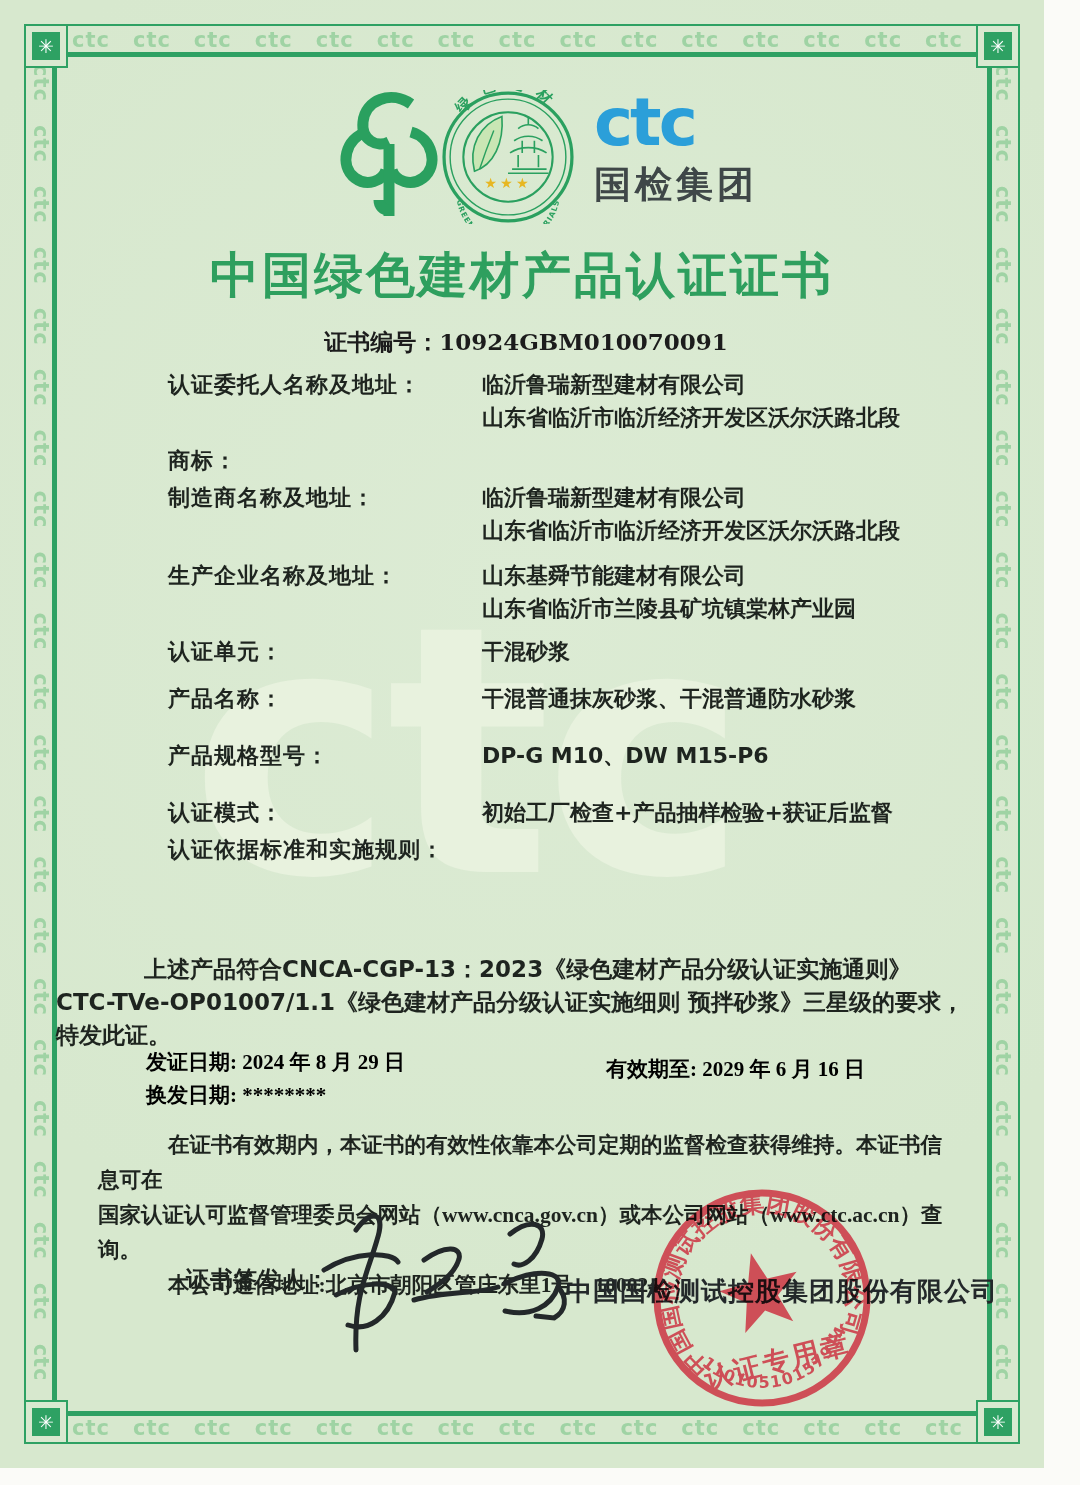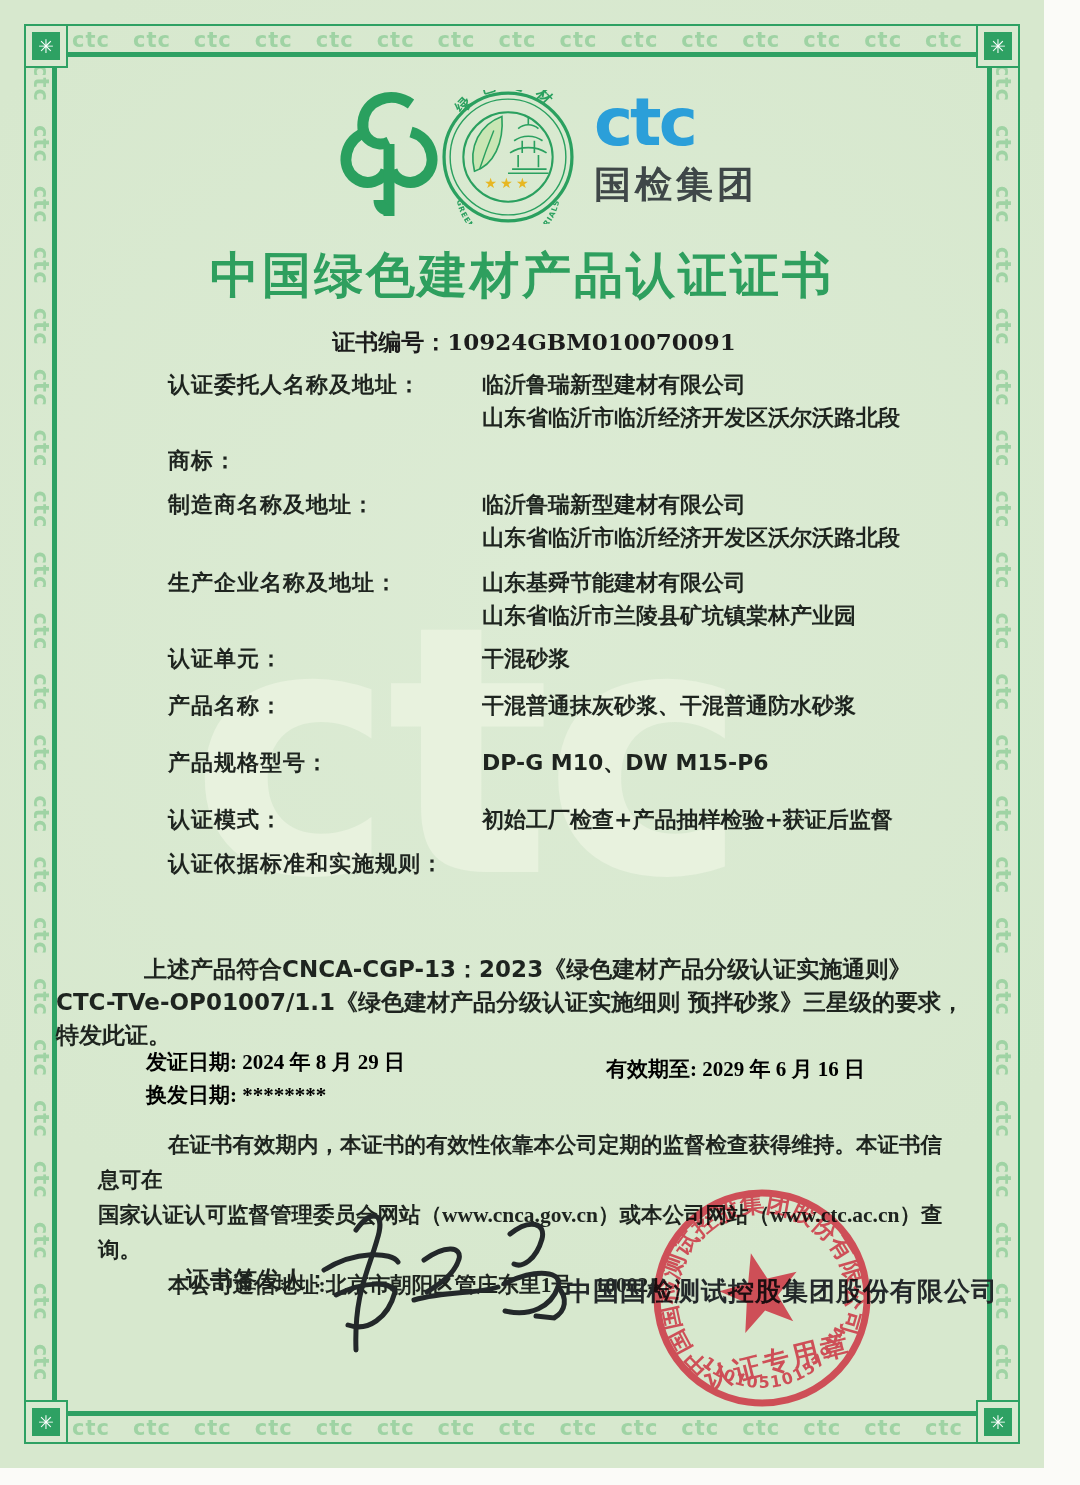--- a/index.html
+++ b/index.html
@@ -37,33 +37,33 @@
   .logo-gp{position:absolute;left:333px;top:88px;}
   .logo-badge{position:absolute;left:441px;top:90px;}
   .logo-ctc{position:absolute;left:594px;top:92px;width:170px;text-align:left;}
   .ctc-word{font-family:"DejaVu Sans",sans-serif;font-weight:900;font-size:66px;
             line-height:62px;color:#2b9fd9;letter-spacing:-3px;}
   .ctc-sub{font-family:"DejaVu Sans",sans-serif;font-weight:900;font-size:37px;
            color:#3f4748;letter-spacing:4px;margin-top:6px;}
   .title{position:absolute;left:0;top:243px;width:1044px;text-align:center;
          color:#2e9f5e;font-size:49px;font-weight:900;letter-spacing:3px;
          font-family:"Liberation Serif",serif;}
-  .certno{position:absolute;left:12px;top:327px;width:1044px;text-align:center;
+  .certno{position:absolute;left:4px;top:327px;width:1044px;text-align:center;
           color:#1c1c1c;font-size:23px;font-weight:bold;
           font-family:"DejaVu Serif",serif;}
   
   .fields{position:absolute;left:168px;top:368px;width:780px;color:#1e241f;}
   .row{display:flex;align-items:flex-start;gap:16px;}
   .lbl{width:282px;flex:none;font-size:22px;font-weight:bold;line-height:33px;
        letter-spacing:1px;}
   .val{flex:1;font-size:22px;font-weight:bold;line-height:33px;
        font-family:"DejaVu Sans",sans-serif;}
   .val .vline{min-height:33px;padding-left:16px;}
   .mt16{margin-top:10px;} .mt12{margin-top:12px;} .mt14{margin-top:14px;}
-  .mt24{margin-top:24px;} .mt28{margin-top:24px;} .mt0{margin-top:11px;}
+  .mt24{margin-top:24px;} .mt28{margin-top:24px;} .mt0{margin-top:4px;}
   
   .statement{position:absolute;left:56px;top:953px;width:932px;font-size:23px;
              font-weight:bold;line-height:33px;color:#1e241f;
              font-family:"DejaVu Sans",sans-serif;}
   .statement .ind{text-indent:88px;}
   .d-issue{position:absolute;left:146px;top:1048px;font-size:21px;font-weight:bold;}
   .d-reissue{position:absolute;left:146px;top:1081px;font-size:21px;font-weight:bold;}
   .d-valid{position:absolute;left:606px;top:1055px;font-size:21px;font-weight:bold;}
   .notice{position:absolute;left:98px;top:1128px;width:864px;font-size:21.5px;
           font-weight:bold;line-height:35px;color:#1e241f;}

